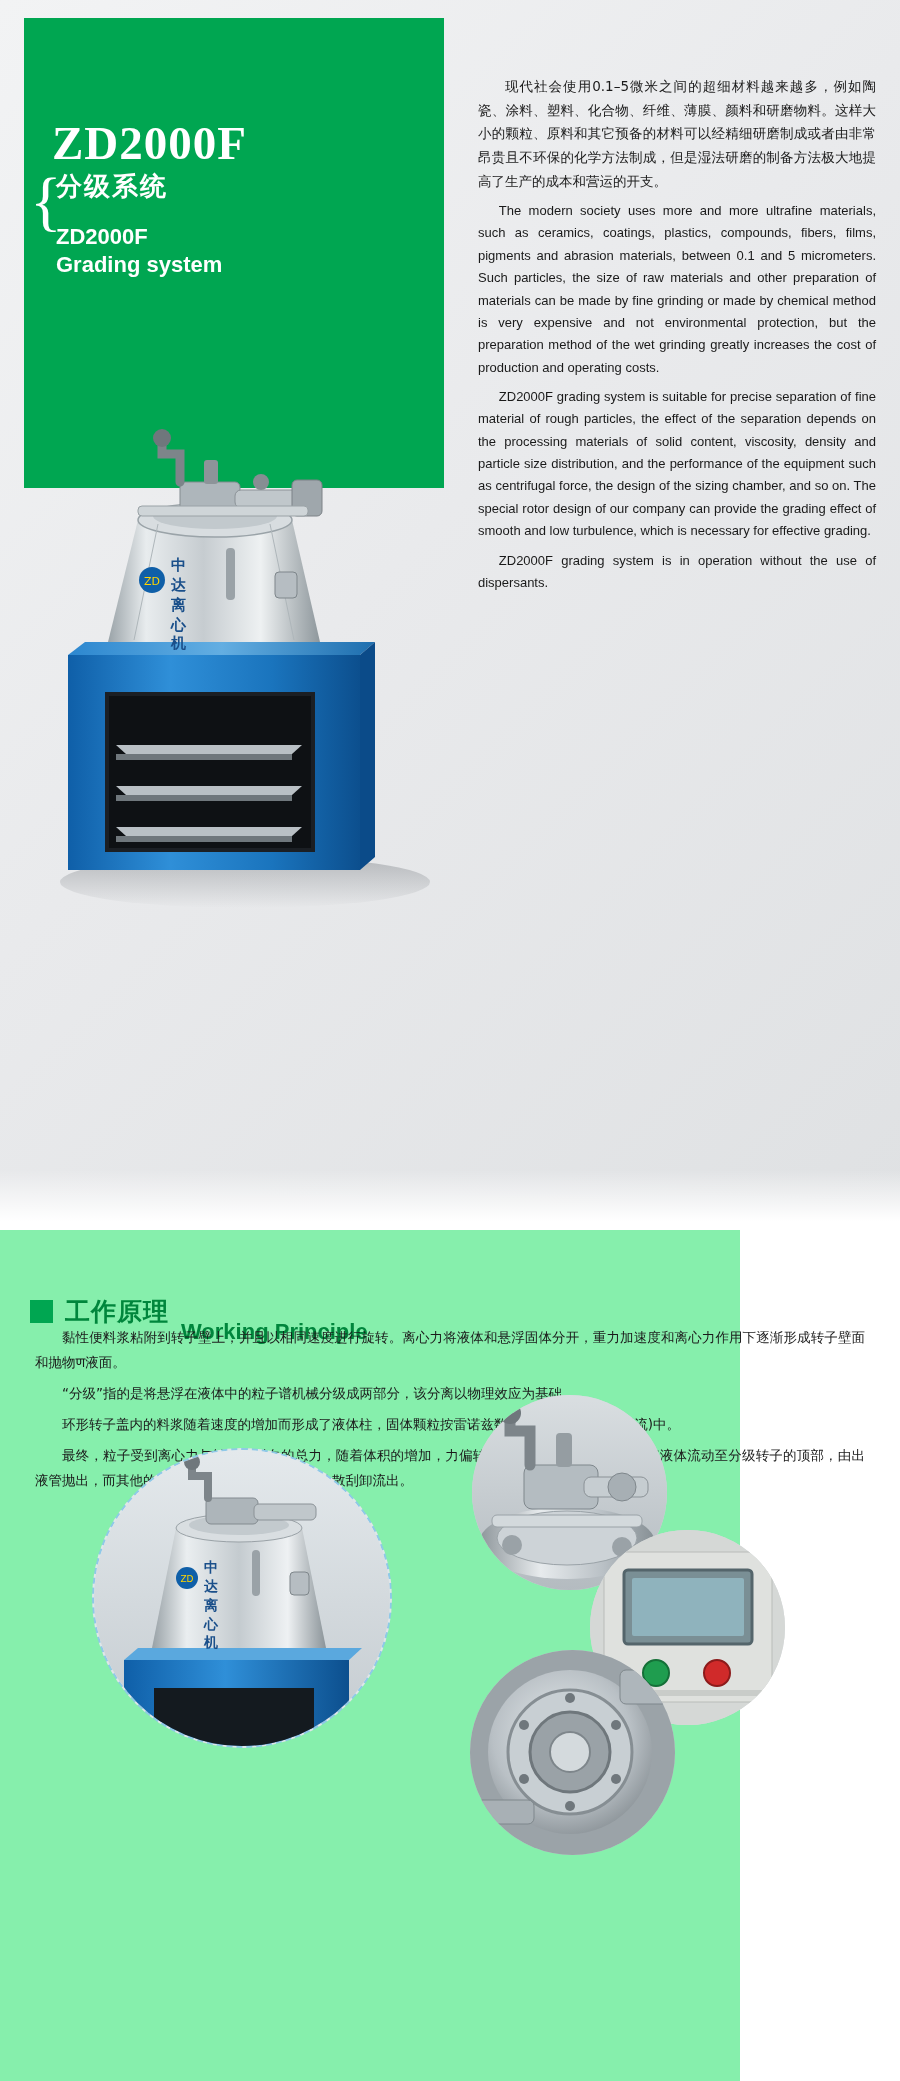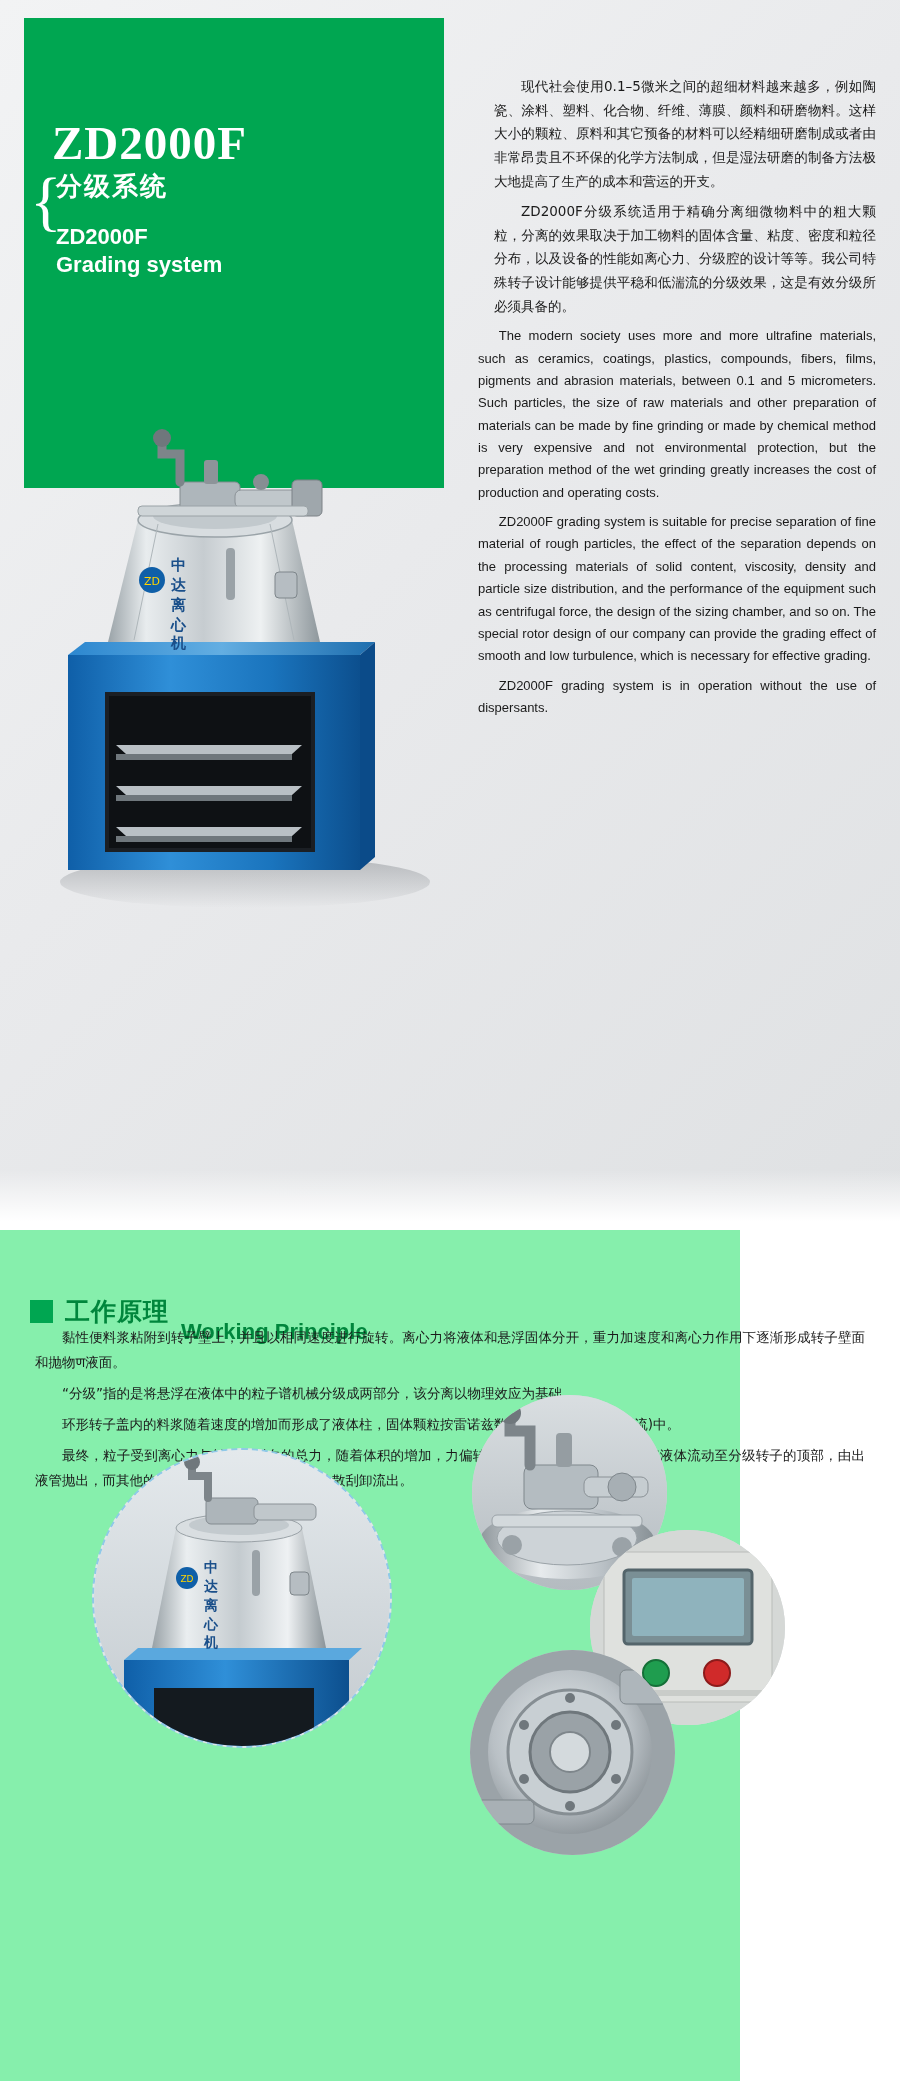--- a/index.html
+++ b/index.html
@@ -100,21 +100,21 @@
   .machine { position: absolute; left: 30px; top: 420px; width: 420px; height: 500px; }
 
   
   .text-col {
     position: absolute;
     left: 478px;
     top: 75px;
     width: 398px;
   }
   .p-cn {
-    margin: 0 0 7px 16px;
+    margin: 0 0 7px 0;
     color: #1a1a1a;
     font-family: "DejaVu Sans", sans-serif;
     font-size: 13.5px;
     line-height: 1.75;
     text-align: justify;
     text-indent: 2em;
   }
   .p-en {
     margin: 0 0 7px 0;
     color: #1a1a1a;
@@ -303,21 +303,20 @@
         <path d="M150 62 L150 34 L132 34 L132 22" stroke="#7d858a" stroke-width="9" fill="none" stroke-linecap="round"></path>
         <circle cx="132" cy="18" r="9" fill="#6f777c"></circle>
         <rect x="174" y="40" width="14" height="24" rx="3" fill="#8d9499"></rect>
         <circle cx="231" cy="62" r="8" fill="#868e93"></circle>
         <rect x="108" y="86" width="170" height="10" rx="4" fill="#cfd5d8" stroke="#9aa2a6"></rect>
       </g>
     </svg>
 
     <div class="text-col">
       <p class="p-cn">现代社会使用0.1–5微米之间的超细材料越来越多，例如陶瓷、涂料、塑料、化合物、纤维、薄膜、颜料和研磨物料。这样大小的颗粒、原料和其它预备的材料可以经精细研磨制成或者由非常昂贵且不环保的化学方法制成，但是湿法研磨的制备方法极大地提高了生产的成本和营运的开支。</p>
-      <p class="p-cn">ZD2000F分级系统适用于精确分离细微物料中的粗大颗粒，分离的效果取决于加工物料的固体含量、粘度、密度和粒径分布，以及设备的性能如离心力、分级腔的设计等等。我公司特殊转子设计能够提供平稳和低湍流的分级效果，这是有效分级所必须具备的。</p>
       <p class="p-en">The modern society uses more and more ultrafine materials, such as ceramics, coatings, plastics, compounds, fibers, films, pigments and abrasion materials, between 0.1 and 5 micrometers. Such particles, the size of raw materials and other preparation of materials can be made by fine grinding or made by chemical method is very expensive and not environmental protection, but the preparation method of the wet grinding greatly increases the cost of production and operating costs.</p>
       <p class="p-en">ZD2000F grading system is suitable for precise separation of fine material of rough particles, the effect of the separation depends on the processing materials of solid content, viscosity, density and particle size distribution, and the performance of the equipment such as centrifugal force, the design of the sizing chamber, and so on. The special rotor design of our company can provide the grading effect of smooth and low turbulence, which is necessary for effective grading.</p>
       <p class="p-en">ZD2000F grading system is in operation without the use of dispersants.</p>
     </div>
   </div>
 
   <div class="wp-section">
     <div class="wp-head">
       <span class="wp-square"></span>
       <span class="wp-title-cn">工作原理</span>

